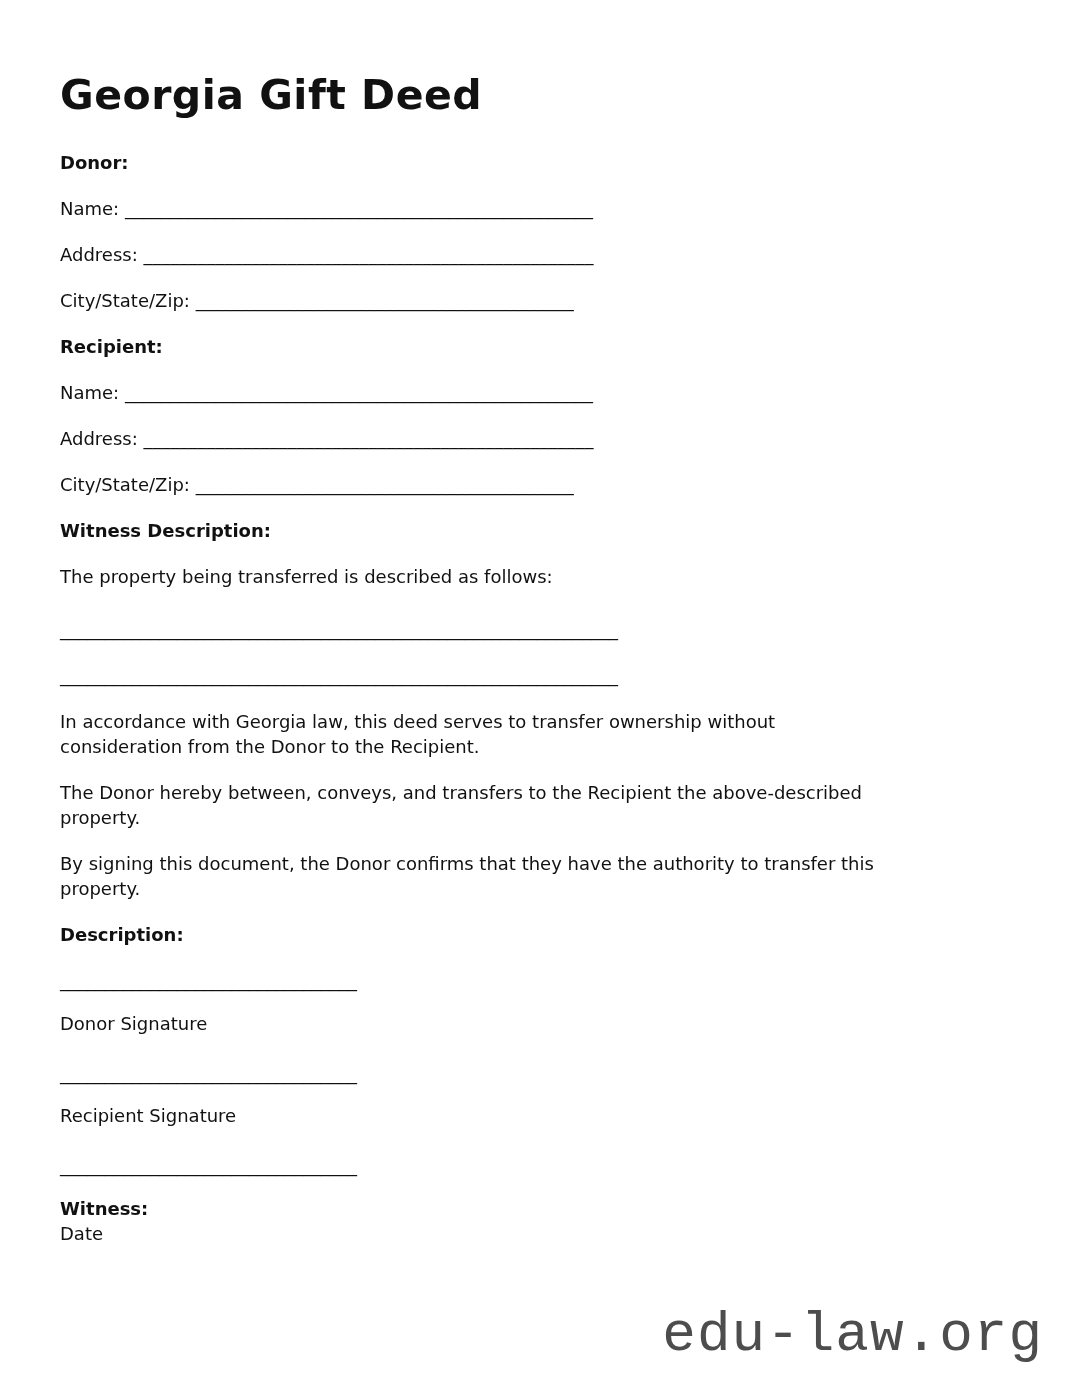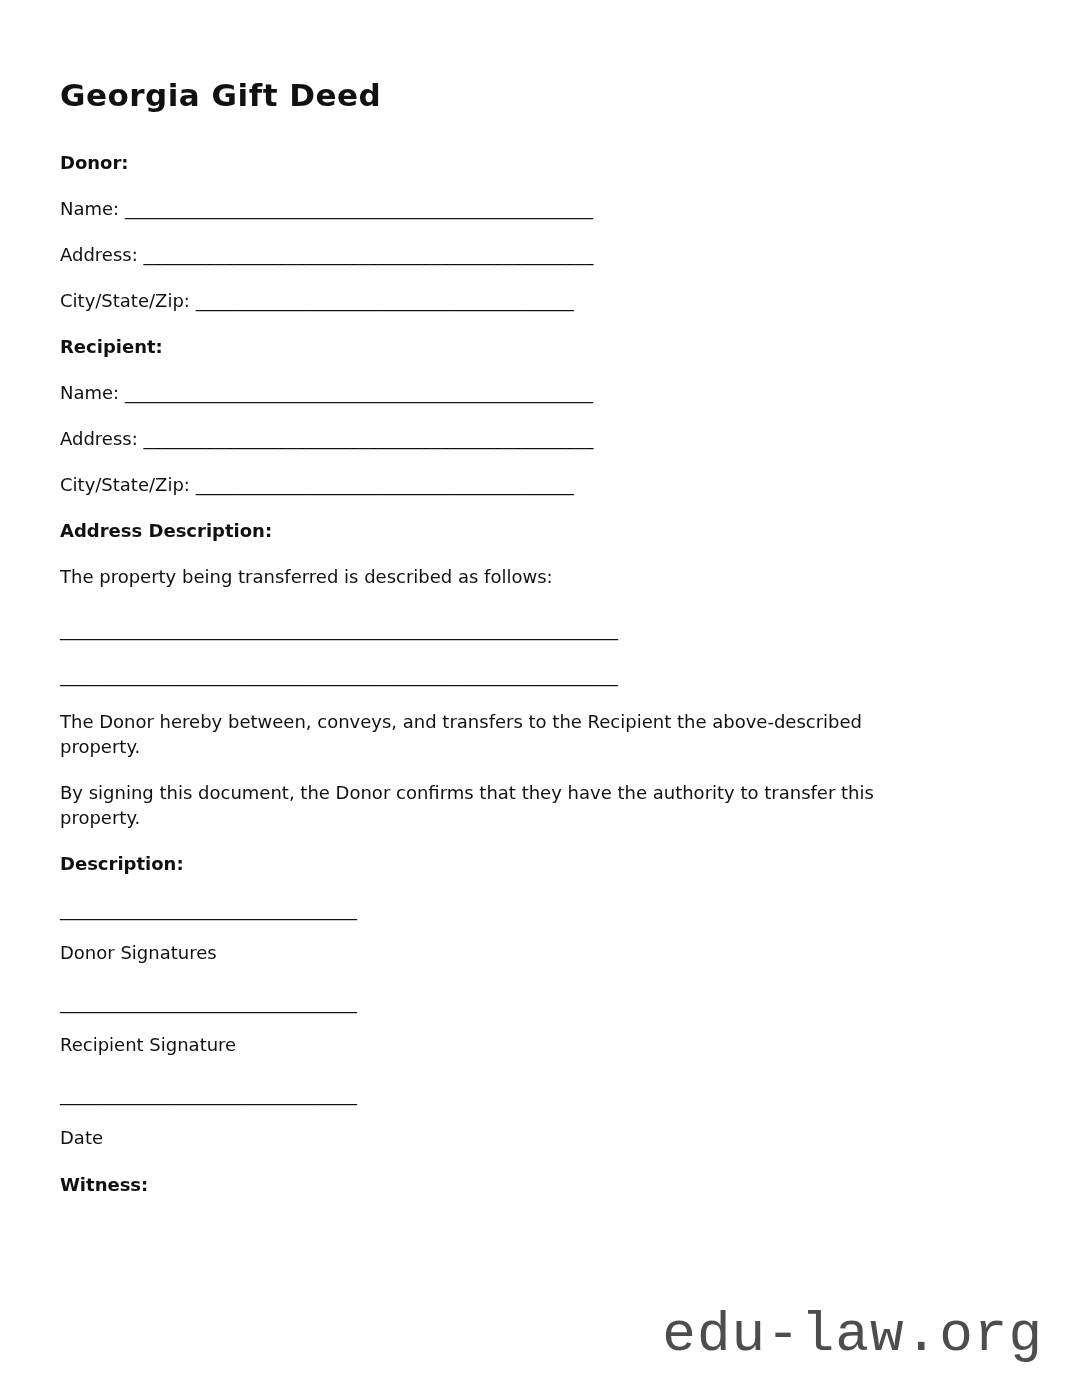--- a/index.html
+++ b/index.html
@@ -15,21 +15,21 @@
     font-family: "DejaVu Sans", "Liberation Sans", sans-serif;
     color: #111111;
     font-size: 18px;
     line-height: 25px;
   }
   .page {
     padding: 72px 60px 0 60px;
   }
   .blk { margin: 0 0 21px 0; }
   .h1 {
-    font-size: 31px;
+    font-size: 41px;
     font-weight: 700;
     line-height: 46px;
     margin: 0 0 32px 0;
     letter-spacing: 0.5px;
   }
   .b { font-weight: 700; }
   .row { white-space: nowrap; }
   .para { white-space: pre-line; }
   .blank { letter-spacing: 0; margin-top: 8px; }
   .mb28 { margin-bottom: 28px; }
@@ -66,46 +66,48 @@
   <p class="blk row"><span>City/State/Zip:</span> <span class="blank">__________________________________________</span></p>
 
   <p class="blk b">Recipient:</p>
 
   <p class="blk row"><span>Name:</span> <span class="blank">____________________________________________________</span></p>
 
   <p class="blk row"><span>Address:</span> <span class="blank">__________________________________________________</span></p>
 
   <p class="blk row"><span>City/State/Zip:</span> <span class="blank">__________________________________________</span></p>
 
-  <p class="blk b">Address Description:</p>
+  <p class="blk b">Witness Description:</p>
 
   <p class="blk mb28">The property being transferred is described as follows:</p>
 
   <p class="blk row">______________________________________________________________</p>
 
   <p class="blk row">______________________________________________________________</p>
 
+  <p class="blk para">In accordance with Georgia law, this deed serves to transfer ownership without
+consideration from the Donor to the Recipient.</p>
 
   <p class="blk para">The Donor hereby between, conveys, and transfers to the Recipient the above-described
 property.</p>
 
   <p class="blk para">By signing this document, the Donor confirms that they have the authority to transfer this
 property.</p>
 
   <p class="blk b">Description:</p>
 
   <p class="blk mb18 row">_________________________________</p>
 
-  <p class="blk mb25">Donor Signatures</p>
+  <p class="blk mb25">Donor Signature</p>
 
   <p class="blk mb17 row">_________________________________</p>
 
   <p class="blk mb25">Recipient Signature</p>
 
   <p class="blk mb18 row">_________________________________</p>
 
+  <p class="blk b mb0">Witness:</p>
+
   <p class="blk mb22">Date</p>
-
-  <p class="blk b mb0">Witness:</p>
 
 </div>
 
 <div class="watermark">edu-law.org</div>
 
 </body></html>

